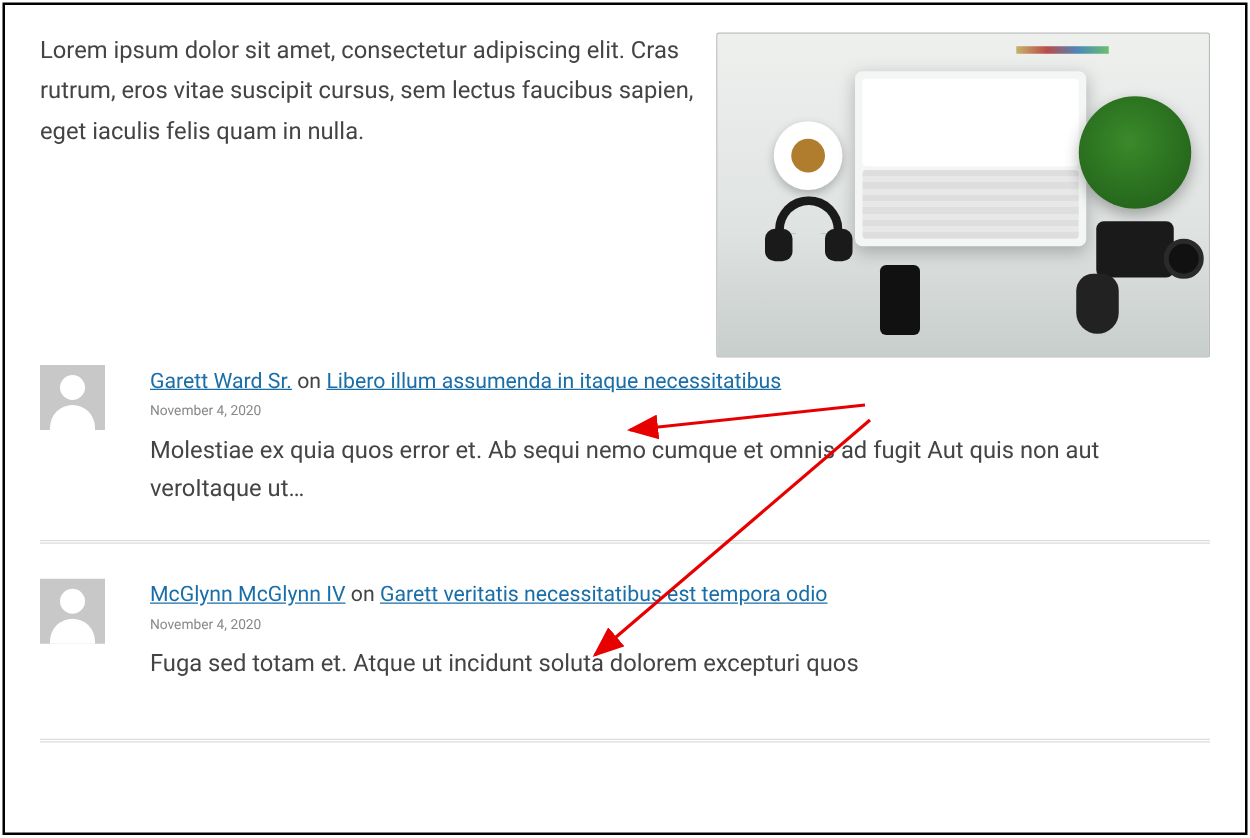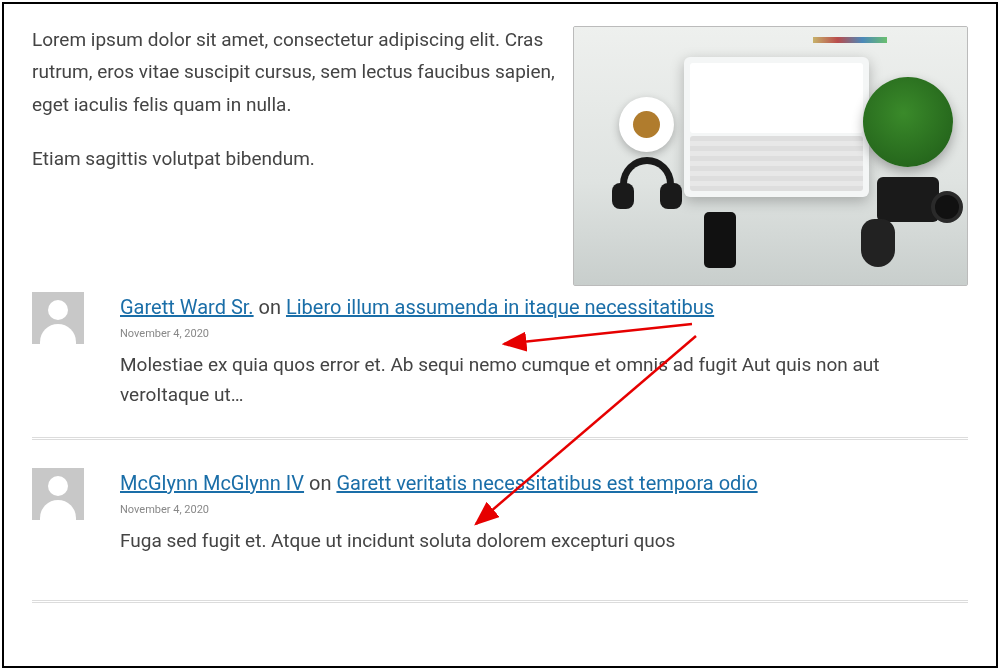--- a/index.html
+++ b/index.html
@@ -122,21 +122,21 @@
     .avatar::before {
       content:""; position:absolute; left:16px; top:8px; width:20px; height:20px;
       border-radius:50%; background:#fff;
     }
     .avatar::after {
       content:""; position:absolute; left:8px; bottom:0; width:36px; height:20px;
       border-radius:18px 18px 0 0; background:#fff;
     }
     .comment-body { flex: 1; }
     .comment-title {
-      font-size: 20px; line-height: 1.55;
+      font-size: 17px; line-height: 1.55;
     }
     .comment-title a {
       color: #1a6ea8; text-decoration: underline;
     }
     .comment-title .on { color: #444; }
     .comment-date {
       font-size: 11px; color: #888; margin: 4px 0 10px;
     }
     .comment-text {
       font-size: 19px; color: #444; line-height: 1.6;
@@ -158,21 +158,20 @@
   </style>
 </head>
 <body>
 
 <div class="frame">
   <div class="content">
 
     <div class="intro">
       <div class="intro-text">
         <p>Lorem ipsum dolor sit amet, consectetur adipiscing elit. Cras rutrum, eros vitae suscipit cursus, sem lectus faucibus sapien, eget iaculis felis quam in nulla.</p>
-        <p>Etiam sagittis volutpat bibendum.</p>
       </div>
       <div class="hero-image" title="Flat-lay desk with laptop, headphones, coffee, plant, camera and mouse">
         <div class="desk-surface"></div>
         <div class="pencils"></div>
         <div class="cup"></div>
         <div class="laptop">
             <div class="laptop-screen"></div>
             <div class="laptop-kbd"></div>
           </div>
         <div class="headphones">
@@ -202,21 +201,21 @@
 
       <div class="comment-sep"></div>
 
       <div class="comment">
         <div class="avatar"></div>
         <div class="comment-body">
           <div class="comment-title">
             <a href="#">McGlynn McGlynn IV</a><span class="on"> on </span><a href="#">Garett veritatis necessitatibus est tempora odio</a>
           </div>
           <div class="comment-date">November 4, 2020</div>
-          <div class="comment-text">Fuga sed fugit et. Atque ut incidunt soluta dolorem excepturi quos</div>
+          <div class="comment-text">Fuga sed totam et. Atque ut incidunt soluta dolorem excepturi quos</div>
         </div>
       </div>
 
       <div class="bottom-sep"></div>
 
     </div>
   </div>
 
 
   <svg class="anno" width="996" height="666">

